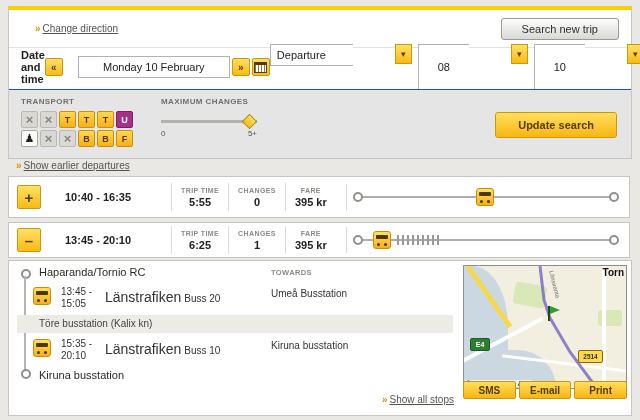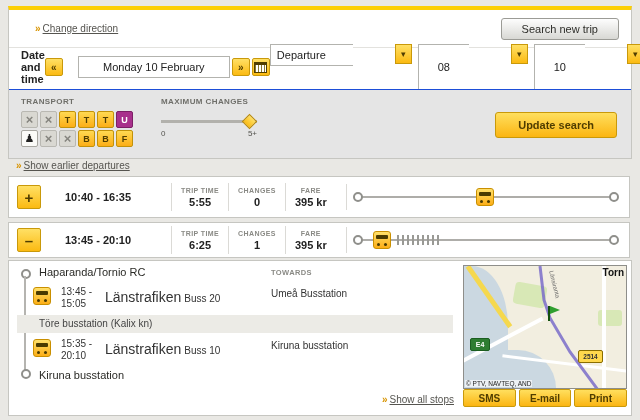--- a/index.html
+++ b/index.html
@@ -116,21 +116,21 @@
   .shield-e4{left:6px;top:72px;width:18px;height:11px;background:#2e7d32;border:1px solid #1b5e20;border-radius:2px;
              color:#fff;font-size:7px;font-weight:bold;display:flex;align-items:center;justify-content:center;}
   .shield-2nd{left:114px;top:84px;width:23px;height:11px;background:#ffd84d;border:1px solid #8a6d00;border-radius:2px;
               color:#333;font-size:6.5px;font-weight:bold;display:flex;align-items:center;justify-content:center;}
   .city-label{right:2px;top:1px;font-size:10px;font-weight:bold;color:#111;}
   .street-label{left:90px;top:4px;font-size:6px;color:#666;transform:rotate(76deg);transform-origin:left top;}
   .attribution{left:1px;bottom:1px;font-size:6.5px;color:#222;background:rgba(255,255,255,.65);padding:0 1px;}
   .flag-pole{left:84px;top:40px;width:2px;height:15px;background:#14510f;}
   .flag-tri{left:86px;top:40px;width:0;height:0;border-top:4px solid transparent;border-bottom:4px solid transparent;
             border-left:10px solid #2f9e2f;}
-  .map-btns{position:absolute;left:454px;top:128px;width:164px;display:flex;gap:3px;}
+  .map-btns{position:absolute;left:454px;top:120px;width:164px;display:flex;gap:3px;}
   .map-btn{flex:1;height:18px;font-size:10px;font-weight:bold;color:#4f3d00;cursor:pointer;
            background:linear-gradient(#ffdf5e,#fbb512);border:1px solid #c9990a;border-radius:2px;padding:0;}
 </style>
 </head>
 <body>
 
 <div id="app">
 
   <div class="panel" id="search-panel">
     <div class="search-header">

